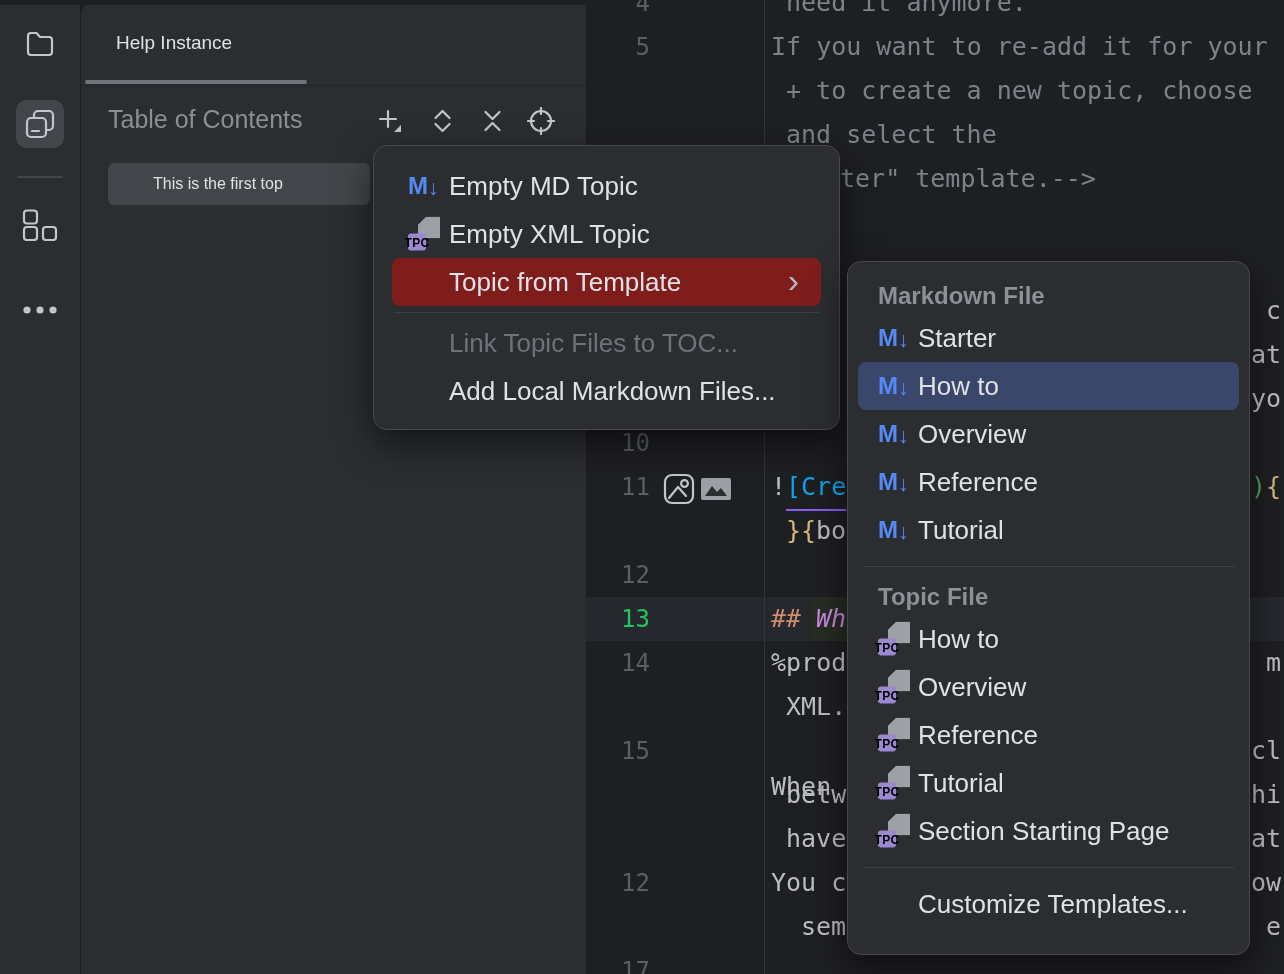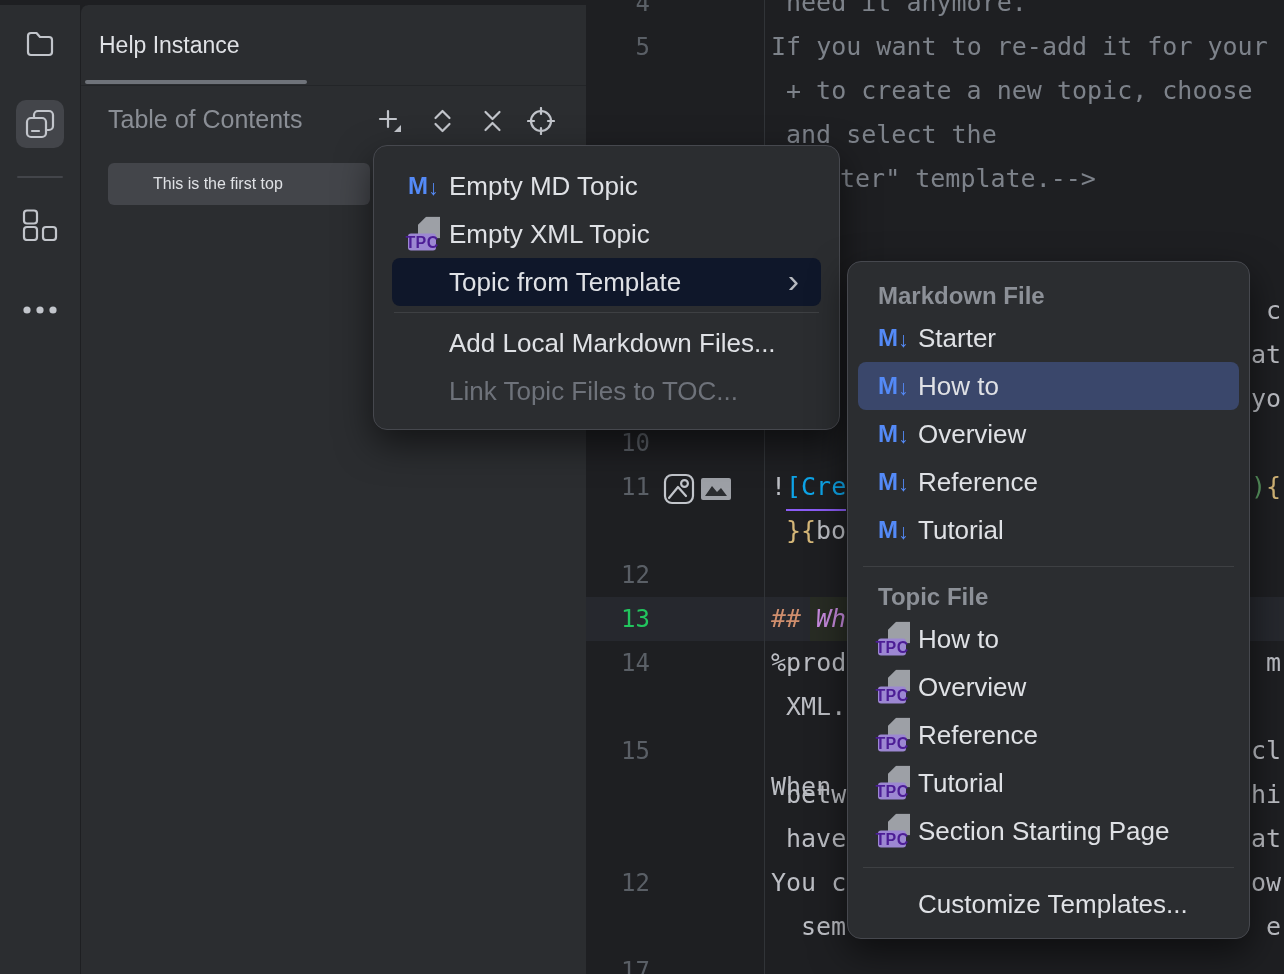--- a/index.html
+++ b/index.html
@@ -10,21 +10,21 @@
   
   .sidebar { position:absolute; left:0; top:5px; width:80px; height:969px; background:#2b2d30; }
   .sbtn { position:absolute; left:16px; width:48px; height:48px; border-radius:10px;
           display:flex; align-items:center; justify-content:center; }
   .sbtn.sel { background:#43454a; }
   .sdiv { position:absolute; left:17px; width:46px; height:2px; background:#43454a; border-radius:1px; }
 
   
   .panel { position:absolute; left:80px; top:5px; width:506px; height:969px;
            background:#2b2d30; border-top-left-radius:8px; border-left:1px solid #1e1f22; }
-  .panel-title { position:absolute; left:18px; top:27px; font-size:23px; font-weight:500; color:#dfe1e5; white-space:nowrap; }
+  .panel-title { position:absolute; left:35px; top:27px; font-size:19px; font-weight:500; color:#dfe1e5; white-space:nowrap; }
   .tab-underline { position:absolute; left:4px; top:75px; width:222px; height:4px; background:#6f737a; border-radius:2px; }
   .panel-hdr-border { position:absolute; left:0; top:80px; width:506px; height:1px; background:#232528; }
   .toc-label { position:absolute; left:27px; top:100px; font-size:25px; color:#8a8e95; white-space:nowrap; }
   .tbtn { position:absolute; top:98px; width:36px; height:36px; display:flex; align-items:center; justify-content:center; border-radius:6px; }
   .tree-item { position:absolute; left:27px; top:158px; width:262px; height:42px; background:#43454a;
                border-radius:6px; overflow:hidden; }
   .tree-item span { position:absolute; left:45px; top:0; line-height:42px; font-size:16px; color:#dfe1e5; white-space:nowrap; }
 
   
   .editor { position:absolute; left:586px; top:0; width:698px; height:974px; background:#1e1f22; overflow:hidden; }
@@ -41,45 +41,45 @@
   .gr { color:#5c9c64; }
   .yl { color:#d5b778; }
   .or { color:#cf8e6d; font-style:italic; }
   .pu { color:#c88bdf; font-style:italic; }
   .gicon { position:absolute; }
 
   
   .popup { position:absolute; background:#2b2d30; border:1px solid #46484e; border-radius:14px;
            box-shadow:0 14px 36px rgba(0,0,0,.55); }
   .menu1 { left:373px; top:145px; width:467px; padding:16px 0 14px 0; z-index:10; }
-  .menu2 { left:847px; top:261px; width:403px; padding:16px 0 10px 0; z-index:11; }
+  .menu2 { left:847px; top:261px; width:403px; padding:16px 0 26px 0; z-index:11; }
   .mi { position:relative; height:48px; margin:0 18px; border-radius:8px; display:flex; align-items:center;
         padding-left:57px; font-size:26px; color:#dfe1e5; white-space:nowrap; }
-  .mi.hl { background:#0f172a; }
+  .mi.hl { background:#7f1d1d; }
   .mi.dis { color:#6e727a; }
   .mi .ic { position:absolute; left:16px; top:50%; transform:translateY(-50%); }
   .mi .arrow { position:absolute; right:22px; top:50%; transform:translateY(-54%); font-size:34px; color:#b7bac0; font-weight:400; }
   .mdiv1 { height:1px; background:#3e4043; margin:6px 20px; }
   .smi { position:relative; height:48px; margin:0 10px; border-radius:8px; display:flex; align-items:center;
          padding-left:60px; font-size:26px; color:#dfe1e5; white-space:nowrap; }
   .smi.hl { background:#3a476b; }
   .smi .ic { position:absolute; left:20px; top:50%; transform:translateY(-50%); }
   .shdr { height:36px; padding-left:30px; display:flex; align-items:center; font-size:24px; font-weight:600; color:#8c9097; }
   .mdiv2 { height:1px; background:#3e4043; margin:12px 15px 12px 15px; }
 
   
   .md-ic { display:inline-flex; align-items:baseline; font-family:"Liberation Sans", sans-serif; }
   .md-ic b { font-size:24px; font-weight:800; color:#548af7; font-style:normal; }
   .md-ic i { font-size:21px; font-weight:700; color:#548af7; font-style:normal; margin-left:0px; position:relative; top:1px; }
   .tpc-ic { position:relative; width:34px; height:35px; }
   .tpc-ic .pg { position:absolute; right:2px; top:0; width:22px; height:22px; background:#9da0a6;
                 clip-path:polygon(38% 0,100% 0,100% 100%,0 100%,0 38%); }
-  .tpc-ic .bd { position:absolute; left:0; bottom:1px; width:28px; height:17px; background:#9c87d2; border-radius:3px;
+  .tpc-ic .bd { position:absolute; left:0; bottom:1px; width:18px; height:17px; background:#9c87d2; border-radius:3px;
                 display:flex; align-items:center; justify-content:center;
-                font-size:16px; font-weight:700; color:#4c1d95; letter-spacing:.4px; }
+                font-size:12px; font-weight:700; color:#000000; letter-spacing:.4px; }
   svg.stroke { fill:none; stroke:#c2c5cb; stroke-width:2.2; stroke-linecap:round; stroke-linejoin:round; }
 </style>
 </head>
 <body>
 
 <div class="screen">
 
   <aside class="sidebar">
     <div class="sbtn" style="top:15px;">
       <svg class="stroke" width="34" height="34" viewBox="0 0 34 34">
@@ -227,26 +227,26 @@
         <span class="pg"></span>
           <span class="bd">TPC</span>
       </span>
       <span>Empty XML Topic</span>
     </div>
     <div class="mi hl">
       <span>Topic from Template</span>
       <span class="arrow">›</span>
     </div>
     <div class="mdiv1"></div>
+    <div class="mi dis">
+      <span>Link Topic Files to TOC...</span>
+    </div>
     <div class="mi">
       <span>Add Local Markdown Files...</span>
     </div>
-    <div class="mi dis">
-      <span>Link Topic Files to TOC...</span>
-    </div>
   </div>
 
   <div class="popup menu2">
     <div class="shdr">Markdown File</div>
 
     <div class="smi">
       <span class="ic md-ic">
           <b>M</b>
           <i>↓</i>
         </span>

